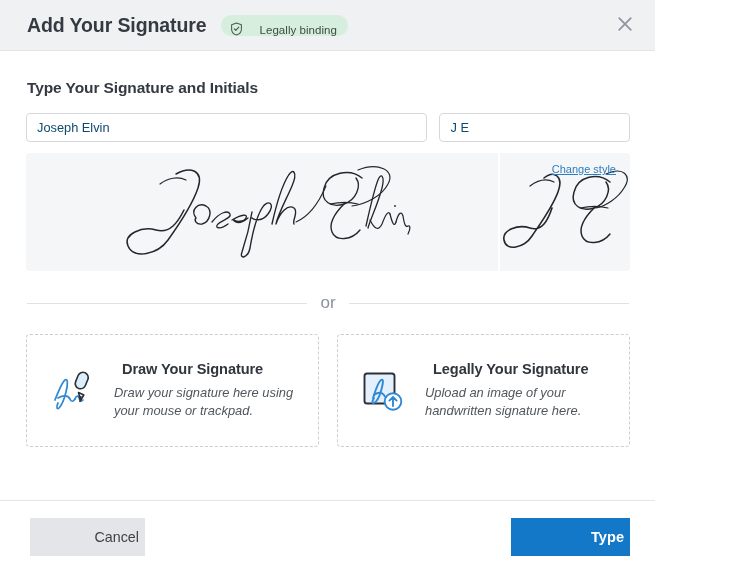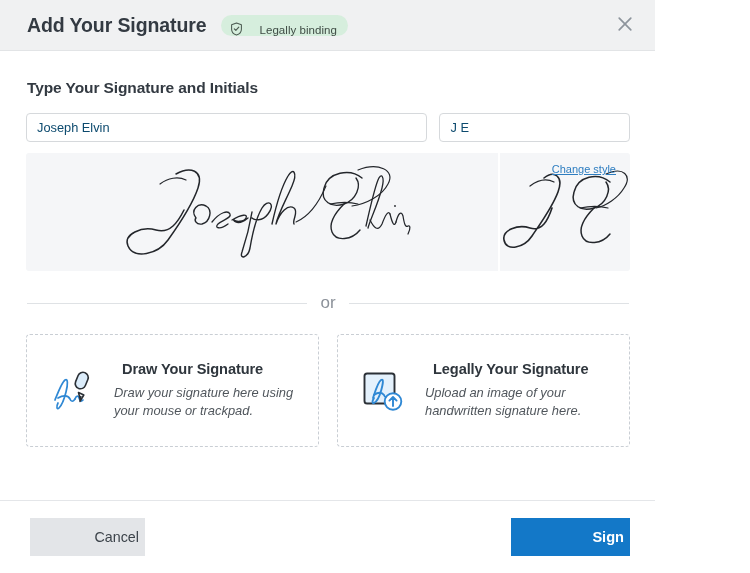--- a/index.html
+++ b/index.html
@@ -363,16 +363,16 @@
           <span class="card-title">Legally Your Signature</span>
           <span class="card-desc">Upload an image of your handwritten signature here.</span>
         </span>
       </div>
 
     </div>
   </div>
 
   <div class="footer">
     <button class="btn btn-cancel">Cancel</button>
-    <button class="btn btn-sign">Sign</button>
+    <button class="btn btn-sign">Type</button>
   </div>
 
 </div>
 
 </body></html>

